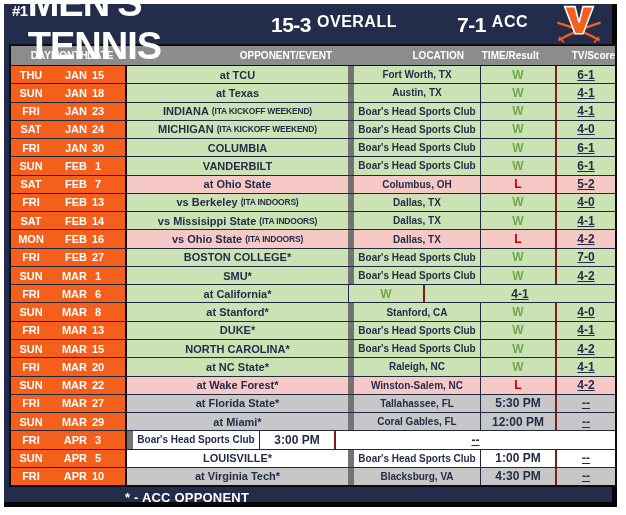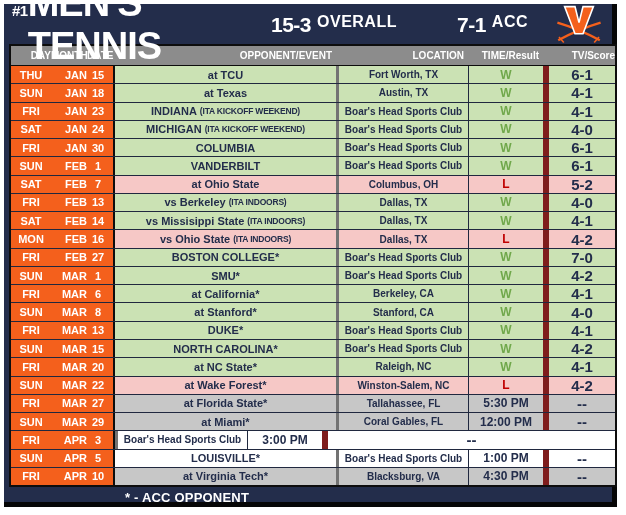--- a/index.html
+++ b/index.html
@@ -30,31 +30,31 @@
   }
   .col-header {
     display:flex; height:20px; background:#8C8C8C; color:#ffffff; font-size:10px;
     align-items:center; border-bottom:1px solid #0d0d0d;
   }
   .col-header .hc { text-align:right; }
   .body { height:419px; display:flex; flex-direction:column; }
   .row { display:flex; flex:1; align-items:stretch; border-top:1px solid #20283f; }
   .row:first-child { border-top:none; }
   .date-block {
-    width:104px; background:#F4601C; color:#ffffff; display:flex; align-items:center;
+    width:116px; background:#F4601C; color:#ffffff; display:flex; align-items:center;
     border-right:2px solid #0d0d0d; font-size:11px;
   }
   .c-day   { width:40px; text-align:center; }
   .c-month { width:36px; text-align:right; }
   .c-date  { width:22px; text-align:center; }
   .cell { display:flex; align-items:center; justify-content:center; color:#232D4B; }
   .c-opp   { width:221px; font-size:11px; }
-  .c-loc   { width:132px; font-size:10px; border-left:3px solid #737373; }
+  .c-loc   { width:132px; font-size:10px; border-left:6px solid #737373; }
   .c-time  { width:75px;  font-size:12px; border-left:1px solid #20283f; }
-  .c-score { flex:1;      font-size:15px; border-left:6px solid #7f1d1d; }
+  .c-score { flex:1;      font-size:12px; border-left:2px solid #7f1d1d;text-decoration:underline; }
   .opp-note { font-size:8.5px; margin-left:3px; letter-spacing:-0.2px; }
   
   .h-day{width:40px}.h-month{width:36px}.h-date{width:24px}
   .h-opp{width:221px}.h-loc{width:132px}.h-time{width:75px}.h-score{flex:1}
   
   .bg-green { background:#CBE2B4; }
   .bg-pink  { background:#F6C8C6; }
   .bg-gray  { background:#C7C7C7; }
   .bg-white { background:#FFFFFF; }
   
@@ -278,21 +278,20 @@
         <div class="row bg-green">
     <div class="date-block">
       <span class="c-day">FRI</span>
       <span class="c-month">MAR</span>
       <span class="c-date">6</span>
     </div>
     <div class="cell c-opp">
       <span>at California*</span>
 
     </div>
-    <div class="cell c-loc">Berkeley, CA</div>
     <div class="cell c-time res-w">W</div>
     <div class="cell c-score">4-1</div>
   </div>
         <div class="row bg-green">
     <div class="date-block">
       <span class="c-day">SUN</span>
       <span class="c-month">MAR</span>
       <span class="c-date">8</span>
     </div>
     <div class="cell c-opp">

